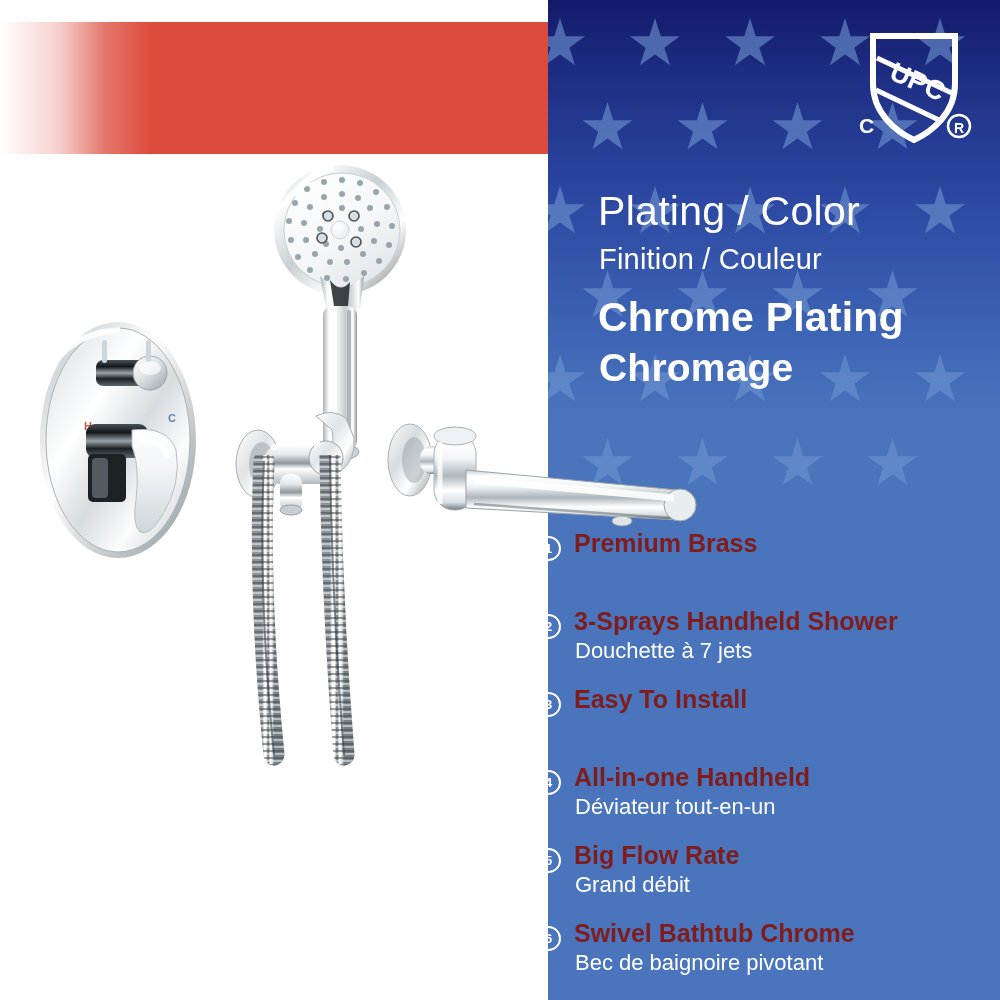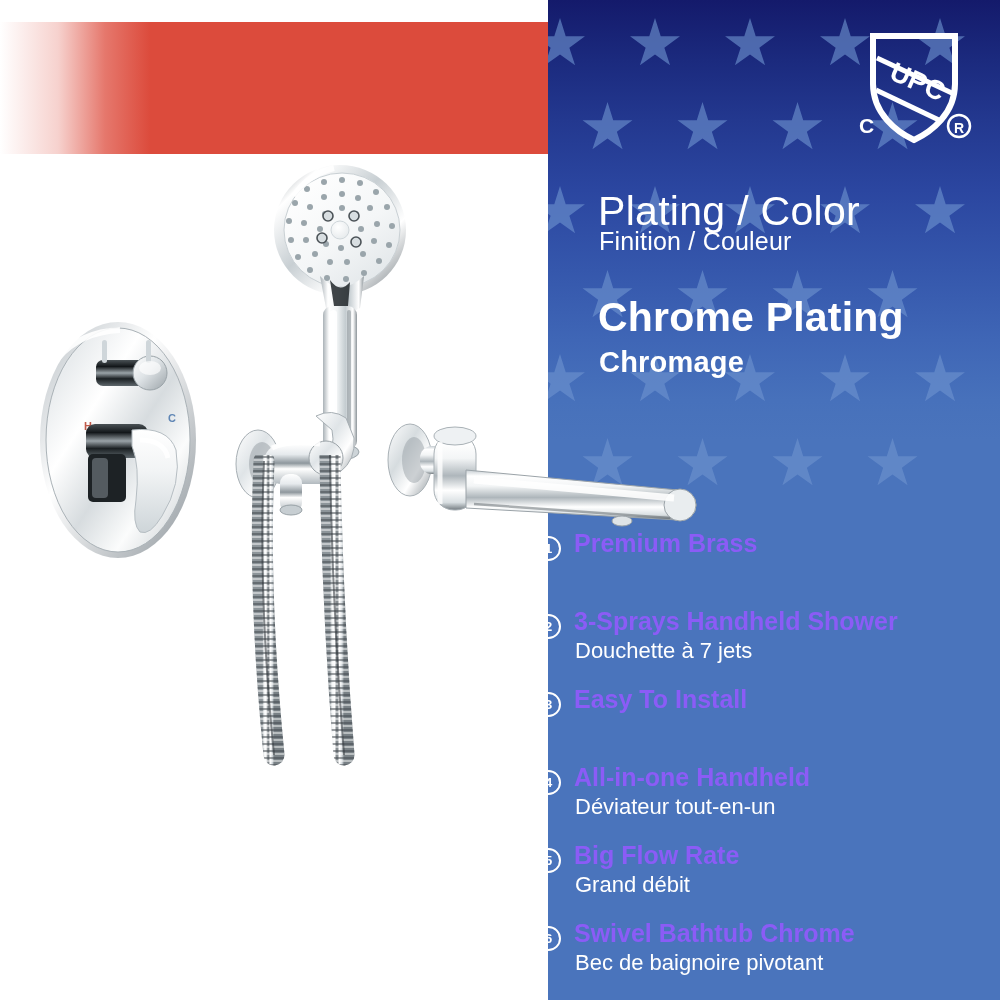--- a/index.html
+++ b/index.html
@@ -47,37 +47,37 @@
   }
   #banner-subtitle{
     position:absolute; left:139px; top:89px; width:420px;
     color:#fff; font-size:35px; font-weight:normal; letter-spacing:.1px;
     line-height:1; white-space:nowrap;
   }
 
   
   .fin-line{ position:absolute; color:#ffffff; white-space:nowrap; z-index:6; }
   #fin-h1{ left:598px; top:188px; font-size:41px; font-weight:normal; letter-spacing:.3px; }
-  #fin-h2{ left:599px; top:227px; font-size:25px; font-weight:normal; letter-spacing:.2px; }
+  #fin-h2{ left:599px; top:243px; font-size:29px; font-weight:normal; letter-spacing:.2px; }
   #fin-v1{ left:598px; top:294px; font-size:41px; font-weight:bold; letter-spacing:.2px; }
-  #fin-v2{ left:599px; top:346px; font-size:29px; font-weight:bold; letter-spacing:.2px;text-align:right; }
+  #fin-v2{ left:599px; top:346px; font-size:39px; font-weight:bold; letter-spacing:.2px;text-align:right; }
 
   
   #features{ position:absolute; left:530px; top:525px; width:470px; z-index:7; }
   .feature{ position:relative; height:78px; }
   .num{
     position:absolute; left:6px; top:11px;
     width:25px; height:25px; border:2px solid #ffffff; border-radius:50%;
     color:#fff; font-size:13px; font-weight:bold;
     display:flex; align-items:center; justify-content:center;
     line-height:1;
   }
   .f-en{
     position:absolute; left:44px; top:4px;
-    color:#8b5cf6; font-size:25px; font-weight:bold;
+    color:#7f1d1d; font-size:25px; font-weight:bold;
     white-space:nowrap; letter-spacing:0px;
   }
   .f-fr{
     position:absolute; left:45px; top:35px;
     color:#ffffff; font-size:22px; font-weight:normal;
     white-space:nowrap; letter-spacing:0px;
   }
 
   
   #product-area{ position:absolute; left:0; top:0; width:1000px; height:1000px; z-index:4; pointer-events:none; }

